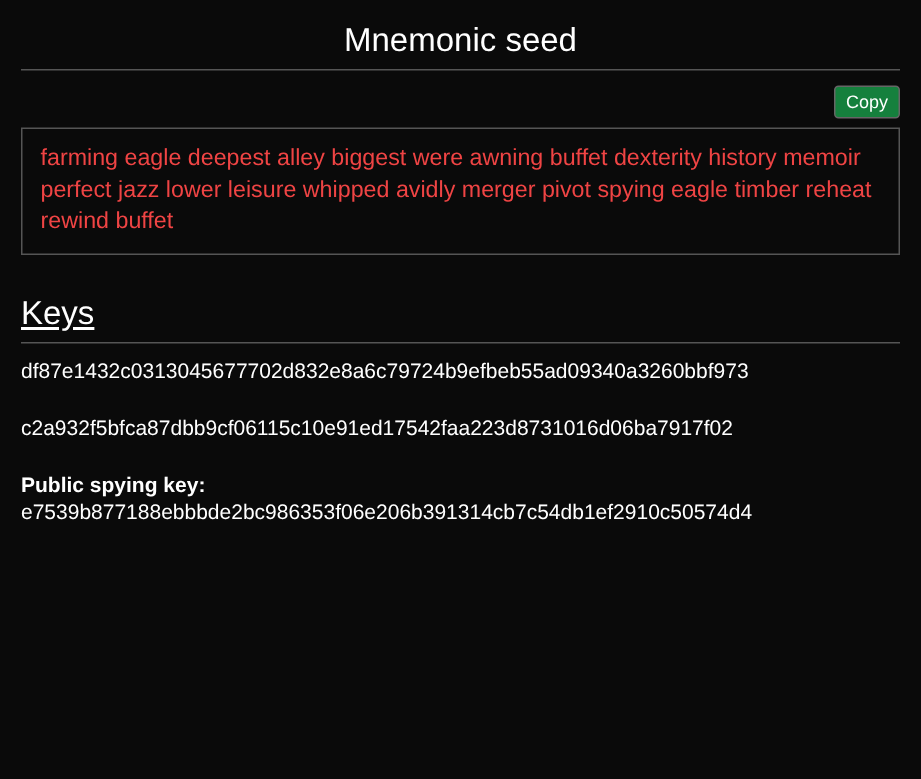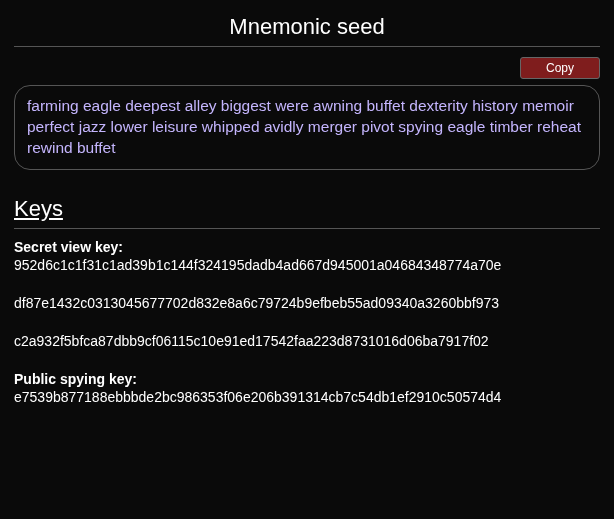--- a/index.html
+++ b/index.html
@@ -27,36 +27,36 @@
       border: none;
       border-top: 1px solid #555;
       margin-bottom: 10px;
     }
     .copy-row {
       display: flex;
       justify-content: flex-end;
       margin-bottom: 6px;
     }
     .copy-btn {
-      background-color: #7f1d1d;
+      background-color: #15803d;
       color: #ffffff;
       border: 1px solid #666;
       border-radius: 3px;
-      padding: 3px 25px;
+      padding: 3px 7px;
       font-size: 12px;
       cursor: pointer;
     }
     .seed-box {
       border: 1px solid #555;
-      border-radius: 16px;
+      border-radius: 0;
       padding: 10px 12px;
       background-color: #0a0a0a;
       font-size: 15.5px;
       line-height: 1.35;
-      color: #c4b5fd;
+      color: #ef4444;
       margin-bottom: 26px;
     }
     .keys-title {
       font-size: 22px;
       font-weight: normal;
       color: #ffffff;
       margin-bottom: 6px;
       text-decoration: underline;
     }
     .key-block {
@@ -84,24 +84,20 @@
   <div class="copy-row">
     <button class="copy-btn">Copy</button>
   </div>
   <div class="seed-box">farming eagle deepest alley biggest were awning buffet dexterity history memoir perfect jazz lower leisure whipped avidly merger pivot spying eagle timber reheat rewind buffet</div>
 </div>
 
 <div>
   <h2 class="keys-title">Keys</h2>
   <hr class="divider">
 
-  <div class="key-block">
-    <div class="key-label">Secret view key:</div>
-    <div class="key-value">952d6c1c1f31c1ad39b1c144f324195dadb4ad667d945001a04684348774a70e</div>
-  </div>
 
   <div class="key-block">
     <div class="key-value">df87e1432c0313045677702d832e8a6c79724b9efbeb55ad09340a3260bbf973</div>
   </div>
 
   <div class="key-block">
     <div class="key-value">c2a932f5bfca87dbb9cf06115c10e91ed17542faa223d8731016d06ba7917f02</div>
   </div>
 
   <div class="key-block">

